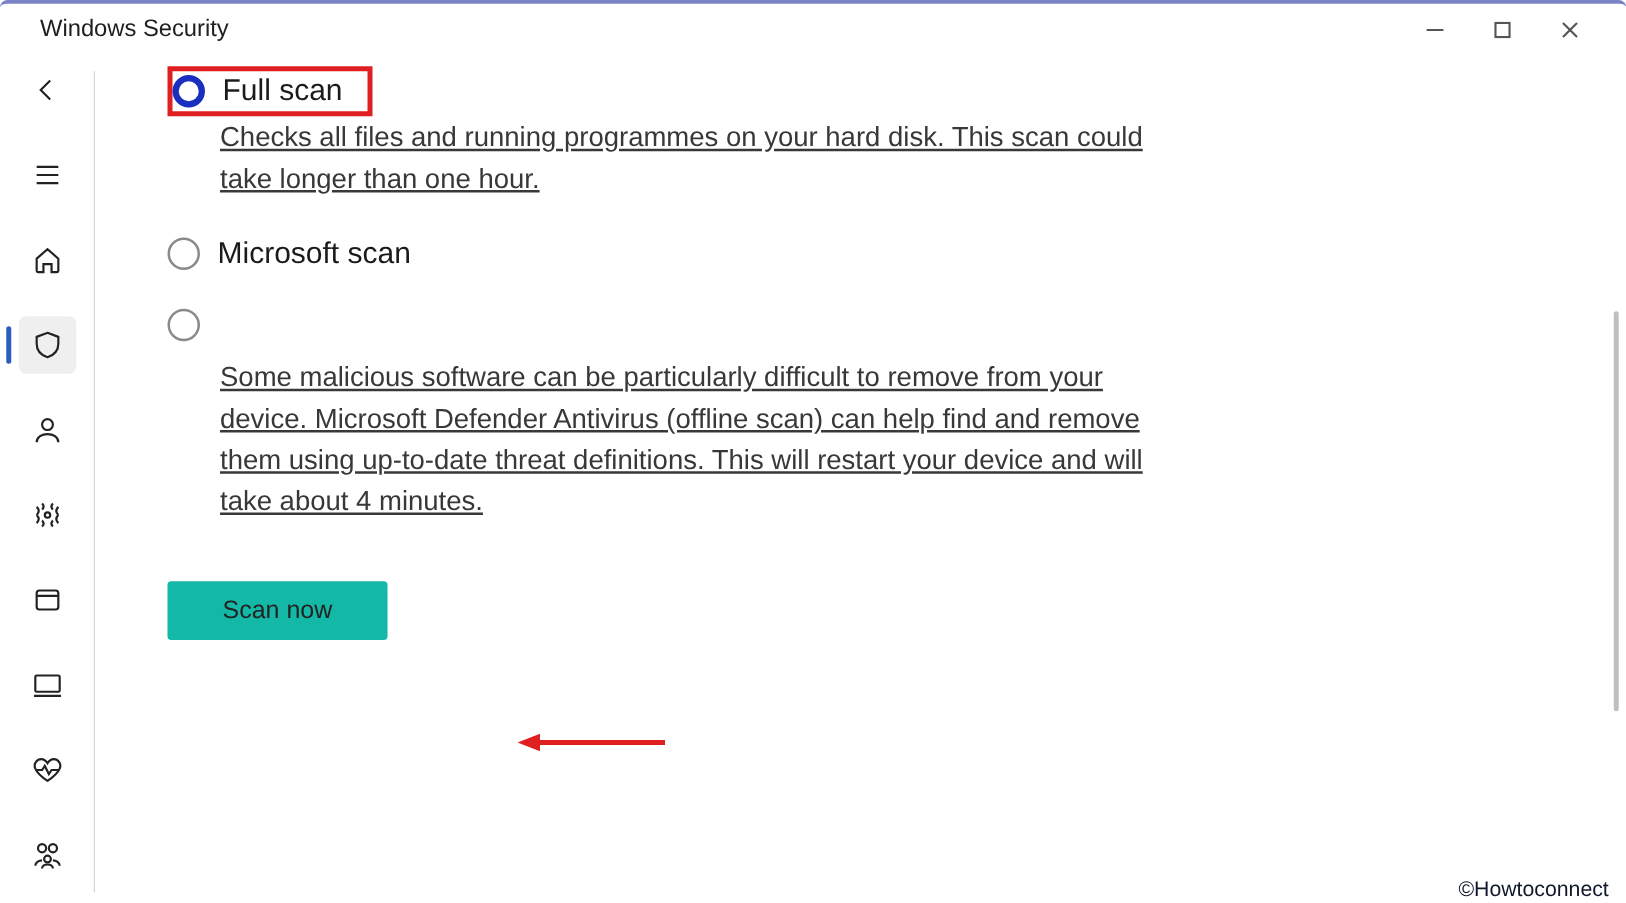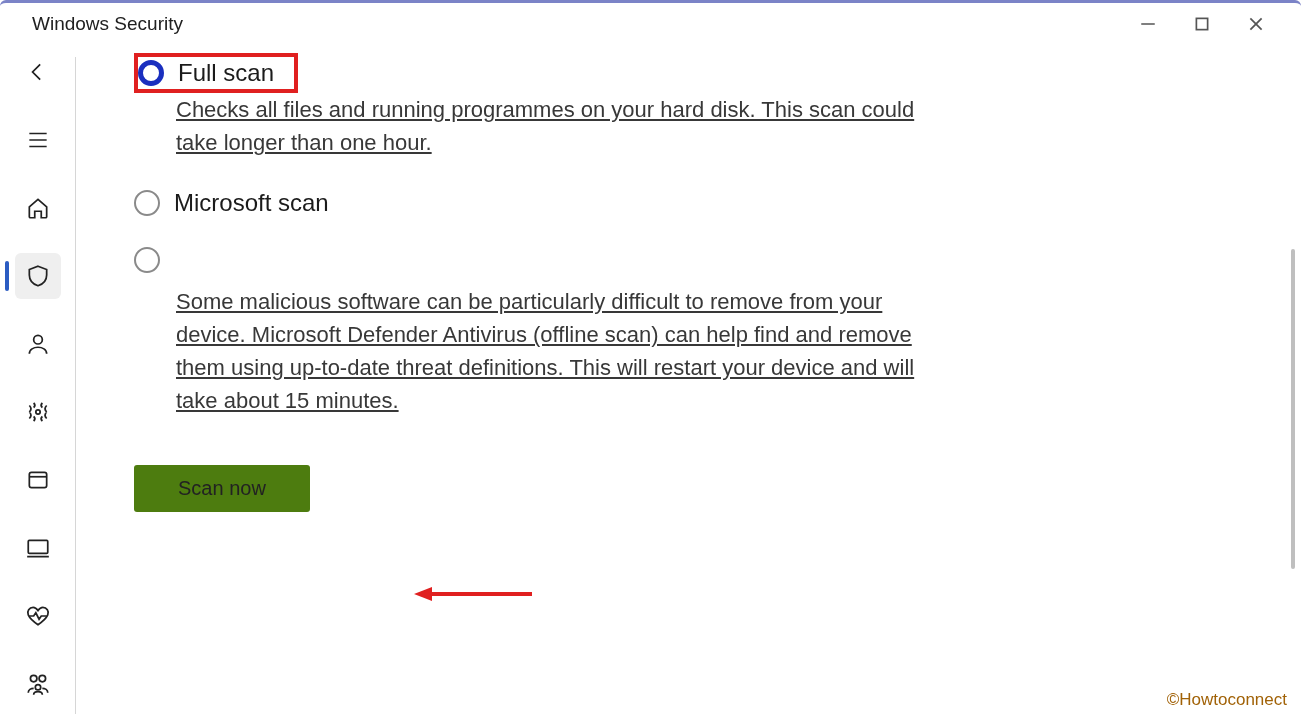--- a/index.html
+++ b/index.html
@@ -128,21 +128,21 @@
     display: inline-flex;
     align-items: center;
     gap: 14px;
     border: 4px solid #e02020;
     padding: 2px 20px 2px 0;
   }
   .scan-btn {
     margin-top: 18px;
     margin-left: 0;
     display: inline-block;
-    background: #4d7c0f;
+    background: #14b8a6;
     padding: 12px 44px;
     font-size: 20px;
     color: #222;
     border-radius: 3px;
     user-select: none;
   }
   .arrow {
     position: absolute;
     left: 338px;
     top: 540px;
@@ -155,23 +155,23 @@
     right: 6px;
     top: 246px;
     width: 4px;
     height: 320px;
     background: #bfbfbf;
     border-radius: 2px;
   }
   .watermark {
     position: absolute;
     right: 14px;
-    bottom: 12px;
+    bottom: 0;
     font-size: 17px;
-    color: #a16207;
+    color: #0f172a;
   }
 </style>
 </head>
 <body>
 
 <div class="titlebar">
   <div class="title">Windows Security</div>
   <div class="win-controls">
     <div class="ctrl">
       <svg viewBox="0 0 16 16">
@@ -270,21 +270,21 @@
       <div class="opt-head">
         <div class="radio"></div>
         <div class="opt-title">Microsoft scan</div>
       </div>
     </div>
 
     <div class="option">
       <div class="opt-head">
         <div class="radio"></div>
       </div>
-      <div class="opt-desc">Some malicious software can be particularly difficult to remove from your device. Microsoft Defender Antivirus (offline scan) can help find and remove them using up-to-date threat definitions. This will restart your device and will take about 15 minutes.</div>
+      <div class="opt-desc">Some malicious software can be particularly difficult to remove from your device. Microsoft Defender Antivirus (offline scan) can help find and remove them using up-to-date threat definitions. This will restart your device and will take about 4 minutes.</div>
     </div>
 
     <div class="scan-btn">Scan now</div>
 
     <svg class="arrow" viewBox="0 0 120 18">
       <line x1="118" y1="9" x2="14" y2="9" stroke="#e02020" stroke-width="4"></line>
       <polygon points="0,9 18,2 18,16" fill="#e02020"></polygon>
     </svg>
 
   </div>

